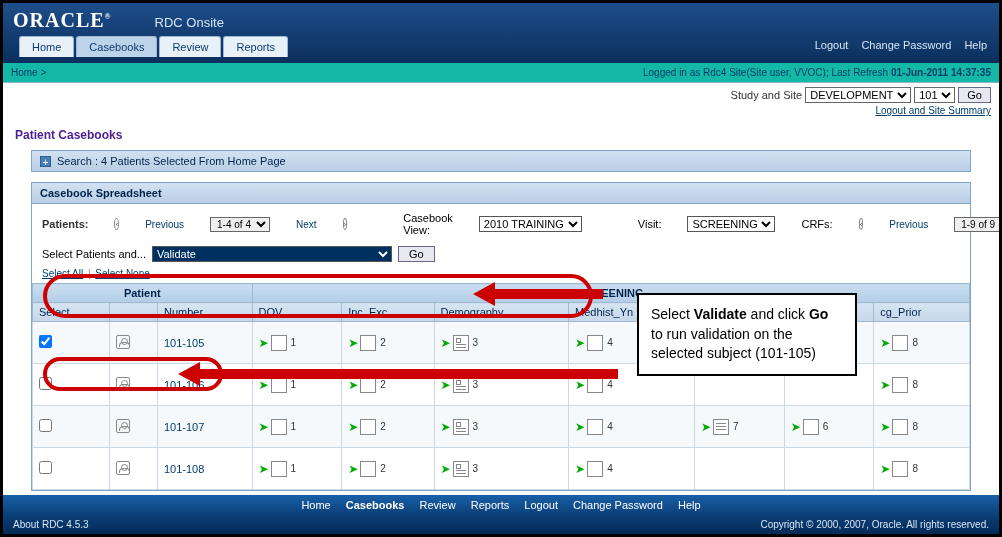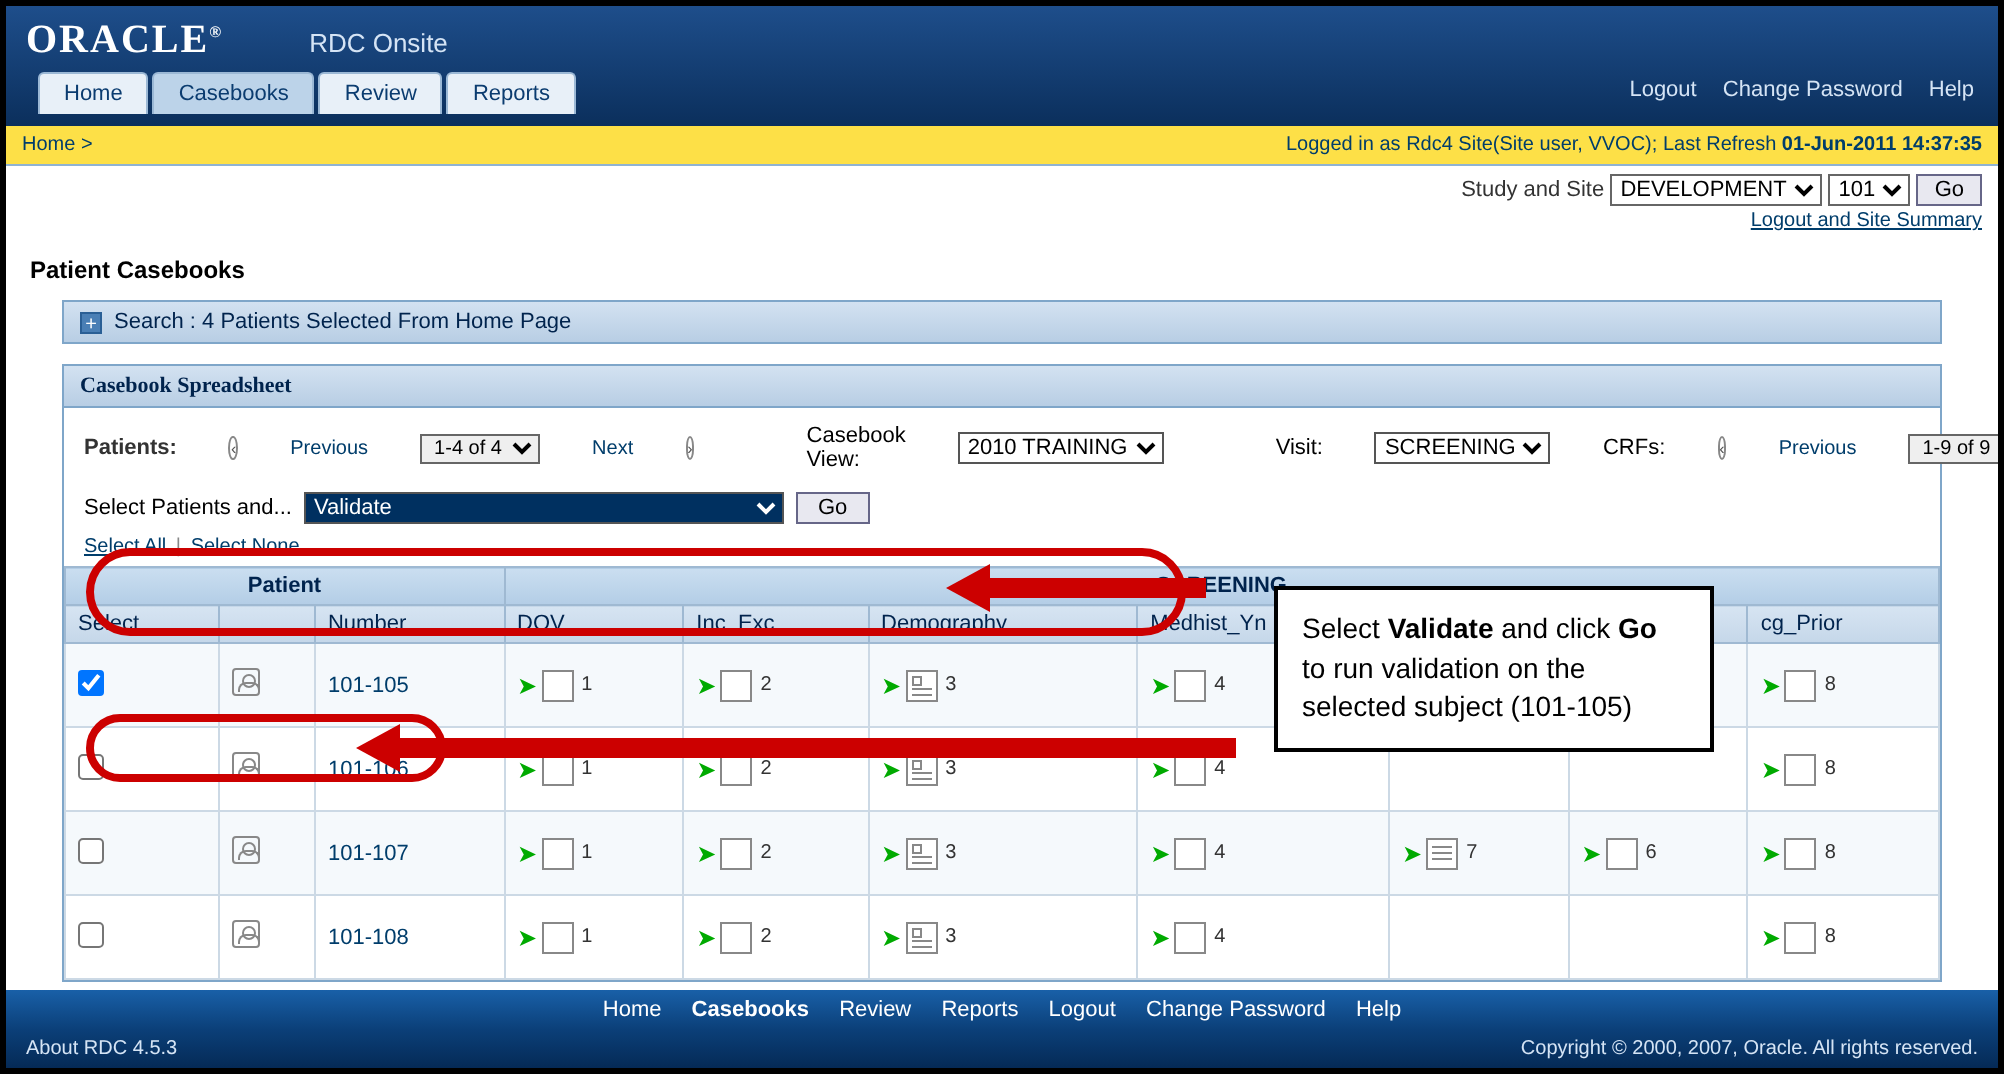--- a/index.html
+++ b/index.html
@@ -10,38 +10,38 @@
   .oracle-logo { font-family: Georgia, serif; font-size: 20px; font-weight: bold; letter-spacing: 1px; color:#fff;}
   .oracle-logo sup { font-size: 8px; }
   .product-name { font-size: 13px; color: #d5e4f5; padding-left: 35px; }
   .header-links { position: absolute; right: 12px; top: 36px; font-size: 11px; }
   .header-links a { color: #d5e4f5; text-decoration: none; margin-left: 10px; cursor: pointer; }
   
   .tabs-row { display: flex; gap: 2px; padding-left: 6px; margin-top: 4px; }
   .tab { background: #e8f0f8; color: #0b3c70; padding: 4px 12px; border-radius: 3px 3px 0 0; font-size: 11px; cursor: pointer; border: 1px solid #9bb8d5; border-bottom: none; }
   .tab.active { background: #bcd3e9; font-weight: normal; }
   
-  .subbar { background: #fde047; height: 20px; padding: 3px 8px; font-size: 10px; color: #003d6b; display: flex; justify-content: space-between; align-items: center; border-bottom: 1px solid #8fb3d3;}
+  .subbar { background: #14b8a6; height: 20px; padding: 3px 8px; font-size: 10px; color: #003d6b; display: flex; justify-content: space-between; align-items: center; border-bottom: 1px solid #8fb3d3;}
   .subbar a { color: #003d6b; text-decoration: none; }
   .login-info { color: #003d6b; }
   
   .study-row { text-align: right; padding: 4px 8px; font-size: 11px; color: #333; background:#fff; }
   .study-row select { font-size: 11px; border: 1px solid #666; background:#fff; }
   .go-btn-small { border: 1px solid #668; background: #e8e8f0; padding: 1px 8px; font-size: 11px; cursor: pointer; }
   .study-link { display: block; color: #003d6b; text-decoration: underline; font-size: 10px; margin-top: 2px; cursor:pointer;}
   
-  .page-title { color: #000000; font-size: 12px; font-weight: bold; padding: 8px 12px; }
+  .page-title { color: #4c1d95; font-size: 12px; font-weight: bold; padding: 8px 12px; }
   
   .content-wrap { padding: 0 28px; }
   
   .search-bar { background: linear-gradient(#d3e2f1, #b8cee4); border: 1px solid #7fa6c9; padding: 4px 8px; font-size: 11px; color: #00234d; display:flex; align-items:center; gap:6px;}
   .plus-icon { display:inline-block; width:11px; height:11px; background:#4a7fb5; color:#fff; text-align:center; line-height:11px; font-size:10px; border:1px solid #2a5f95;}
   
   .spreadsheet-box { border: 1px solid #7fa6c9; margin-top: 10px; background:#fff; }
-  .spreadsheet-header { background: linear-gradient(#d3e2f1, #b8cee4); border-bottom: 1px solid #7fa6c9; padding: 4px 8px; font-size: 11px; font-weight: bold; color: #00234d; font-family: Liberation Serif, serif; }
+  .spreadsheet-header { background: linear-gradient(#d3e2f1, #b8cee4); border-bottom: 1px solid #7fa6c9; padding: 4px 8px; font-size: 11px; font-weight: bold; color: #00234d; }
   
   .controls-row { padding: 8px 10px 4px; display: flex; align-items: center; gap: 26px; font-size: 11px; }
   .controls-row b { color: #333; }
   .nav-link { color: #003d6b; cursor: pointer; font-size:10px;}
   .nav-circle { display:inline-block; width:12px; height:12px; border:1px solid #888; border-radius:50%; font-size:8px; text-align:center; line-height:12px; color:#555;}
   .range-sel { border:1px solid #666; font-size:10px; padding:0 2px;}
   
   select.drop { border: 1px solid #555; font-size: 11px; background:#fff;}
   select.drop.dark { background: #003060; color: #fff; }
   

